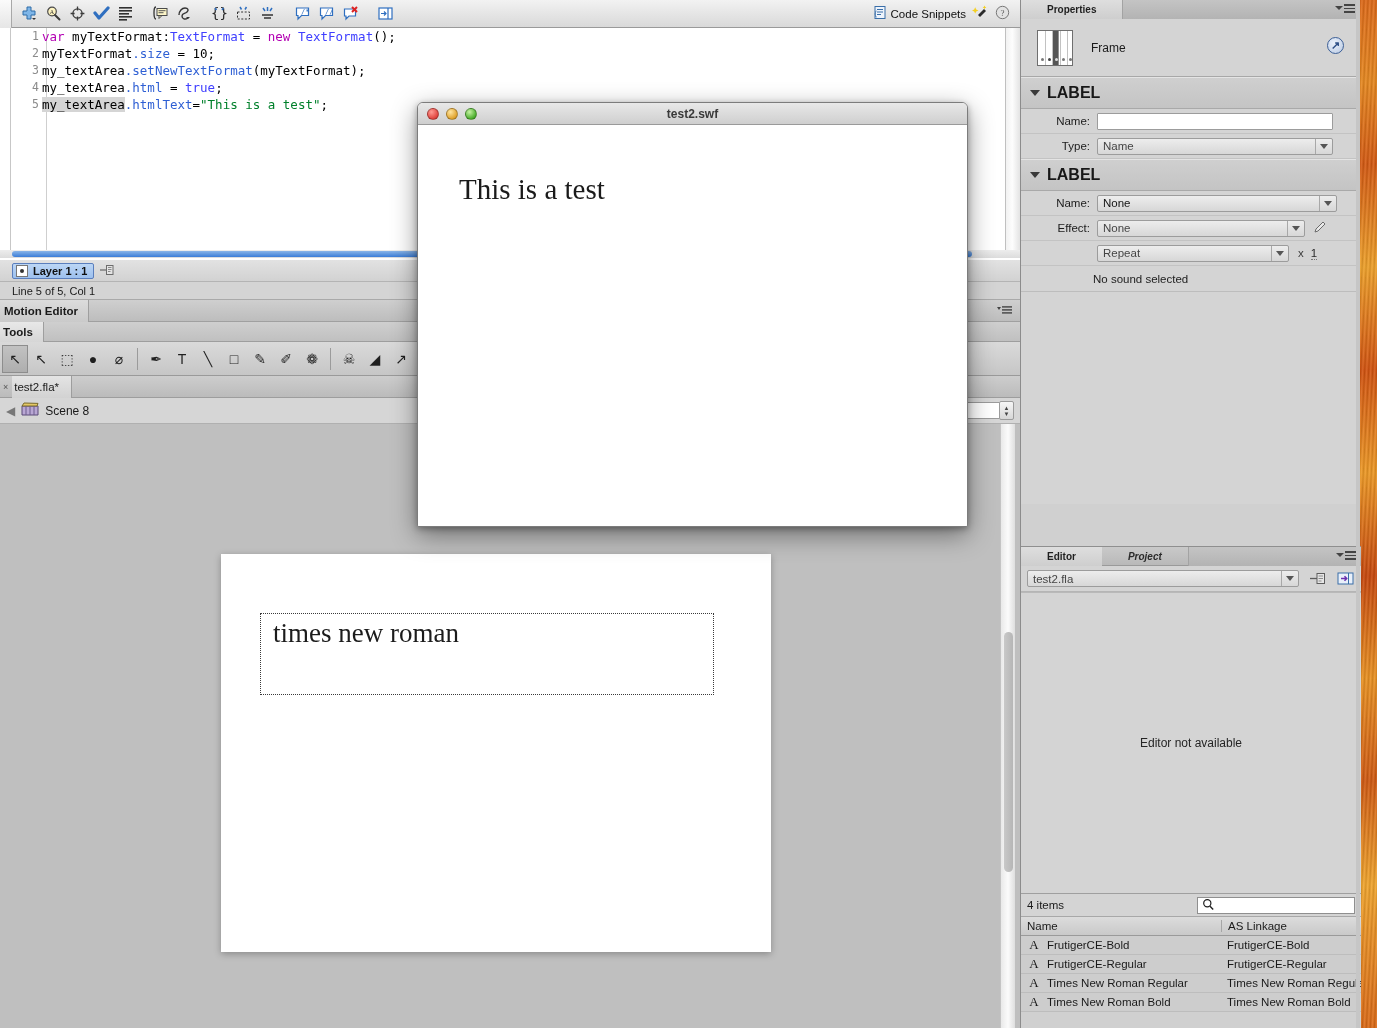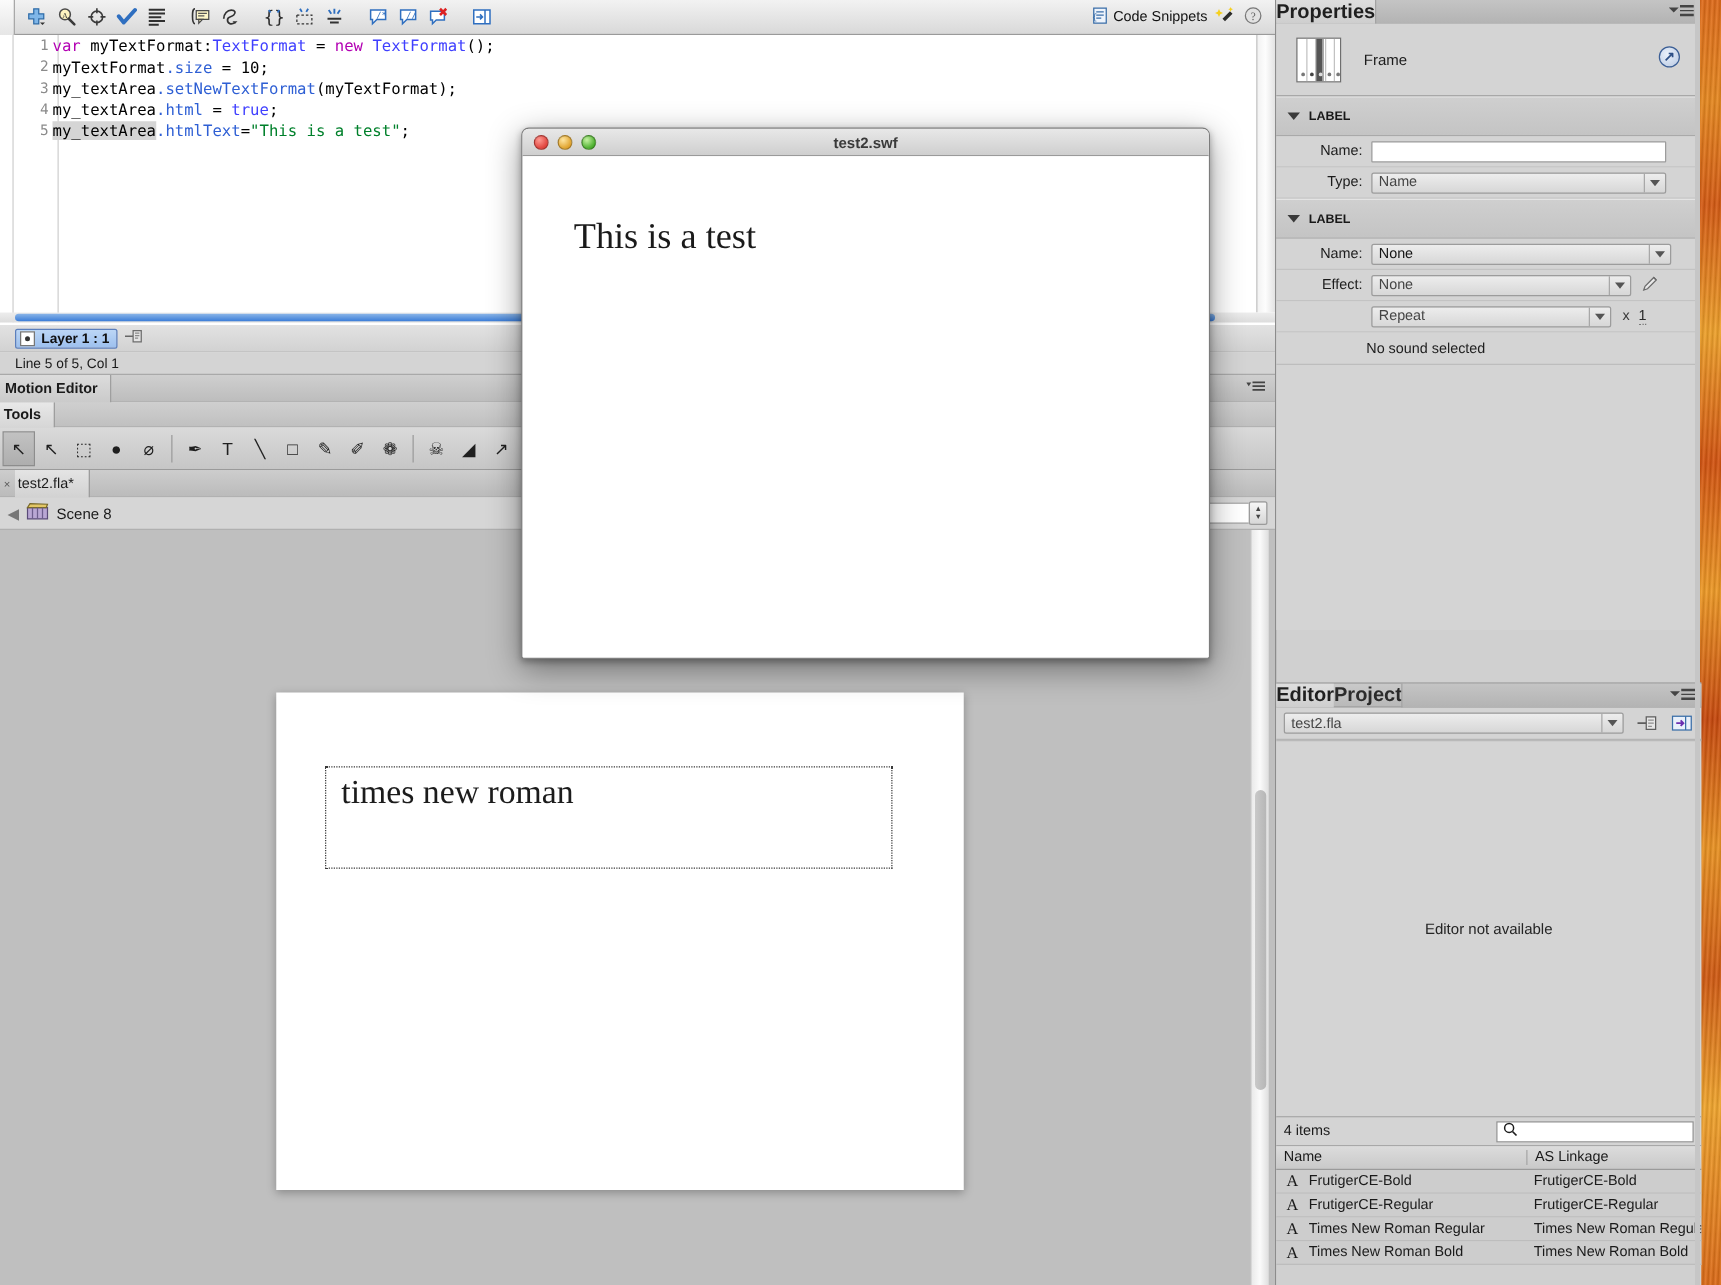--- a/index.html
+++ b/index.html
@@ -264,25 +264,25 @@
   .right-dock {
     position: absolute; left: 1020px; top: 0; width: 340px; height: 1028px;
     background: #d0d0d0; border-left: 1px solid #8c8c8c;
   }
   .panel-tabrow {
     height: 19px; background: linear-gradient(#c9c9c9,#b9b9b9);
     border-bottom: 1px solid #9a9a9a; display:flex; align-items:center;
     position: relative;
   }
   .panel-tab {
-    height: 19px; line-height:19px; padding: 0 0;
-    font-size: 16px; font-weight: bold; color:#1f1f1f;
+    height: 19px; line-height:19px; padding: 0 26px;
+    font-size: 10px; font-weight: bold; color:#1f1f1f;
   }
   .panel-tab.active { background: linear-gradient(#dedede,#cecece); }
-  .panel-tab.inactive { color:#2b2b2b; }
+  .panel-tab.inactive { color:#2b2b2b;font-style:italic; }
   .panel-filler { flex:1; height:19px;
     background: linear-gradient(#c4c4c4,#b3b3b3); border-left:1px solid #a3a3a3;}
   .panel-menu {
     position:absolute; right:5px; top:4px; display:flex; align-items:center; gap:1px;
   }
   .hamb { display:flex; flex-direction:column; gap:2px; }
   .hamb i { width:11px; height:1.5px; background:#444; display:block; }
   .tri-down { width:0;height:0;border-left:4px solid transparent;border-right:4px solid transparent;border-top:4px solid #444;}
 
   
@@ -303,21 +303,21 @@
     position:absolute; right: 16px; top: 18px; width: 17px; height: 17px;
     border-radius:50%; background: radial-gradient(circle at 40% 35%, #eaf1fb, #b9c9e2);
     border: 1.5px solid #3c5f96; display:flex; align-items:center; justify-content:center;
     color:#2d4f86; font-size:11px; font-weight:bold;
   }
 
   .section-head {
     height: 32px; background: linear-gradient(#cfcfcf,#c4c4c4);
     border-top: 1px solid #e4e4e4; border-bottom: 1px solid #a9a9a9;
     display:flex; align-items:center; gap:7px; padding-left: 9px;
-    font-size: 10px; font-weight: bold; color:#181818;
+    font-size: 16px; font-weight: bold; color:#181818;
   }
   .disc { width:0;height:0;border-left:5px solid transparent;border-right:5px solid transparent;border-top:6px solid transparent;
           position:relative;}
   .disc::after{content:"";position:absolute;left:-5px;top:-6px;width:0;height:0;
     border-left:5px solid transparent;border-right:5px solid transparent;border-top:6px solid #3a3a3a;}
 
   .prop-row {
     height: 25px; display:flex; align-items:center;
     border-bottom: 1px solid #c3c3c3; background:#d4d4d4;
   }

